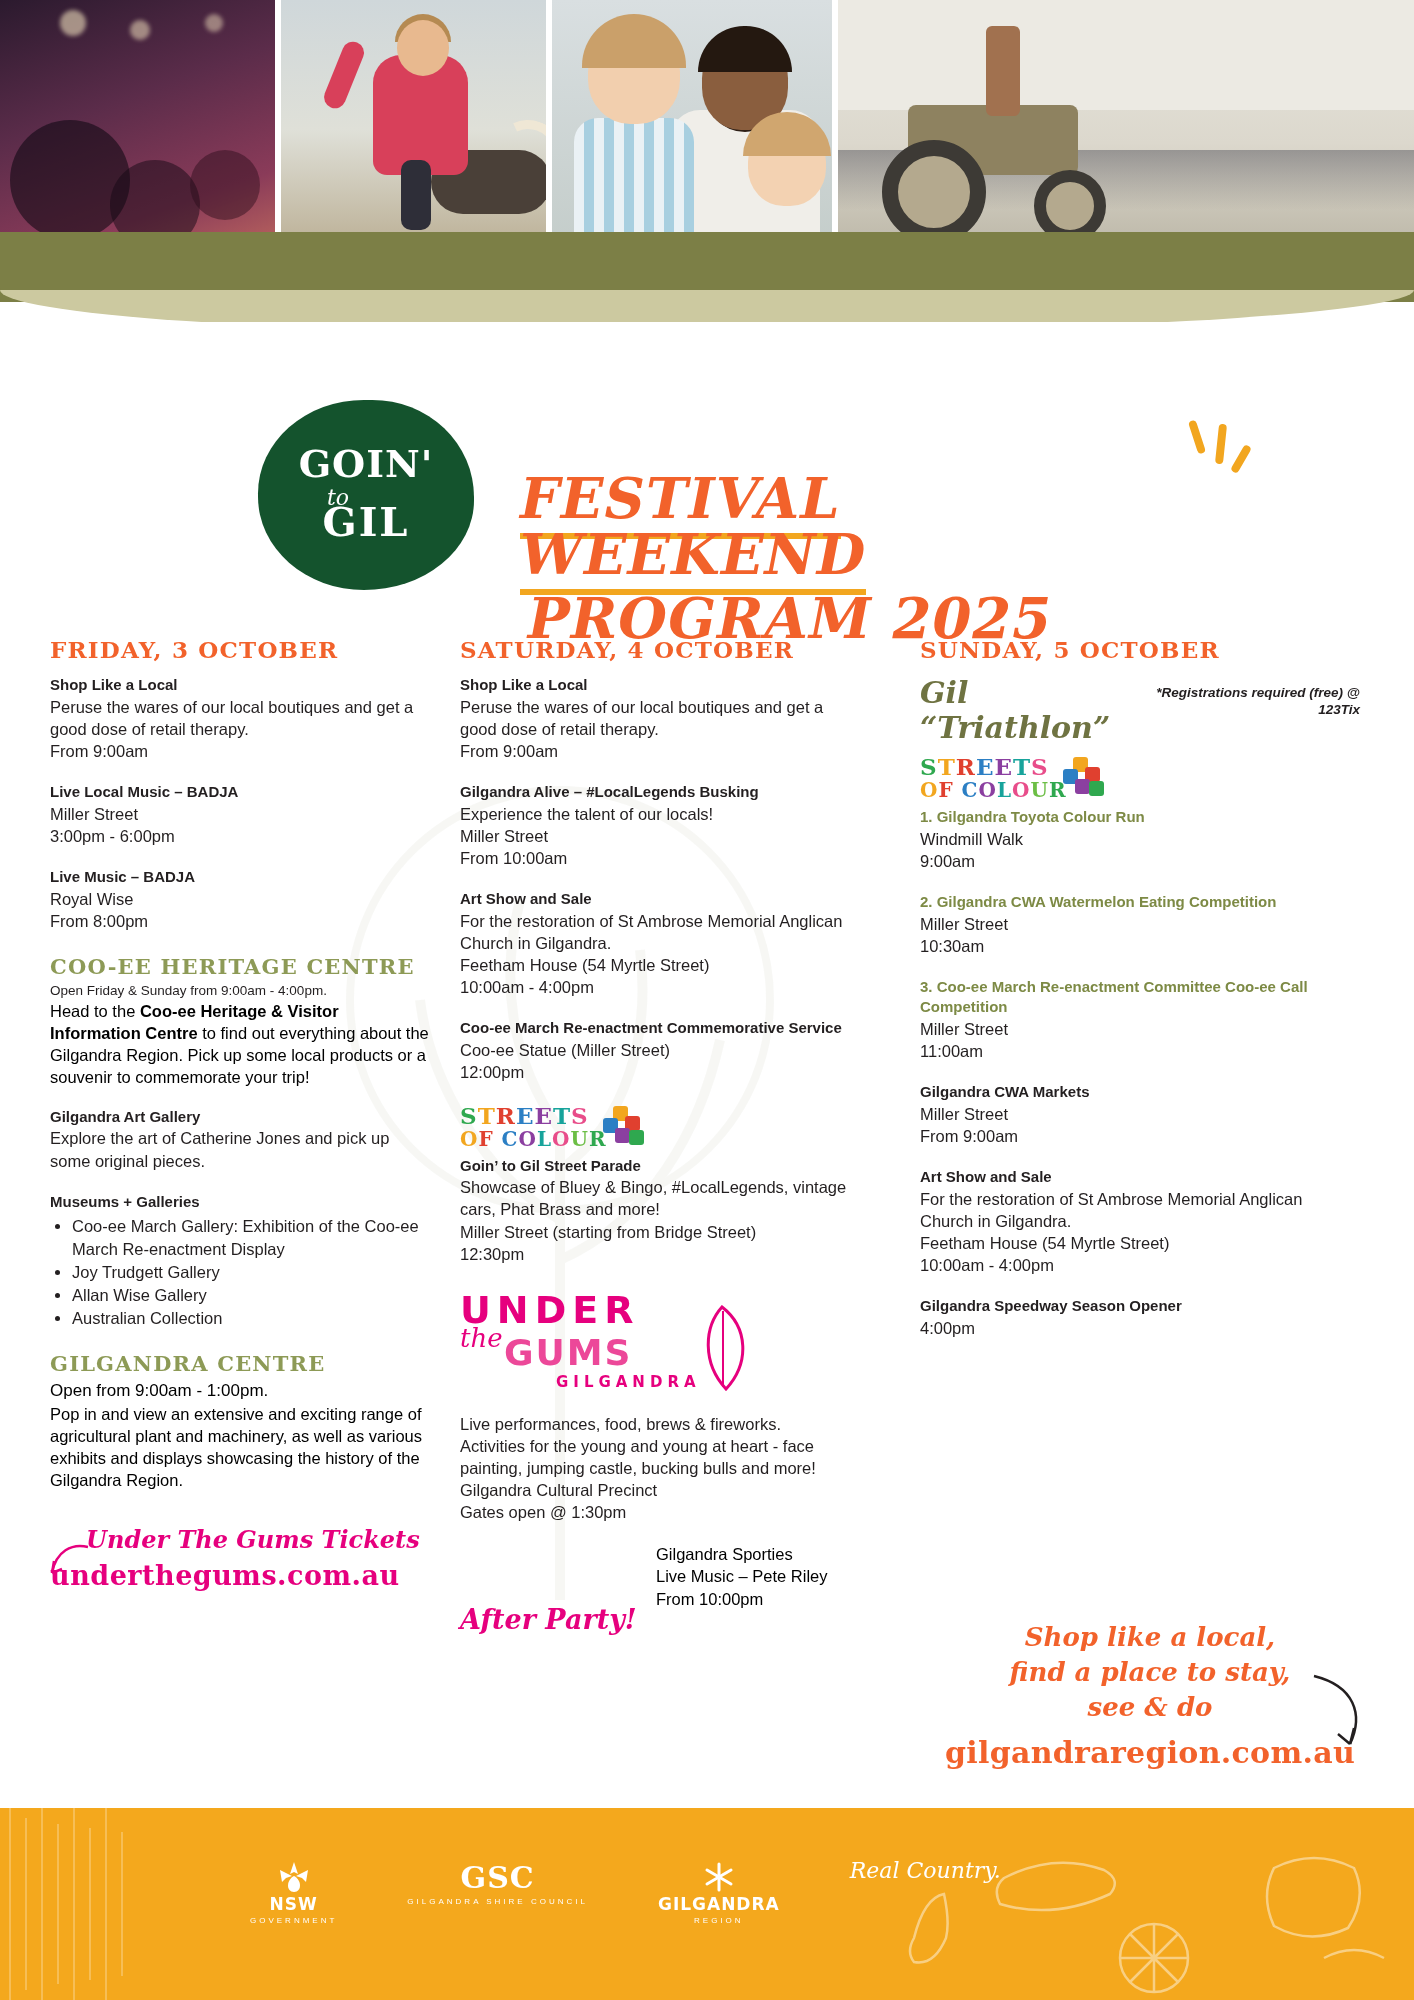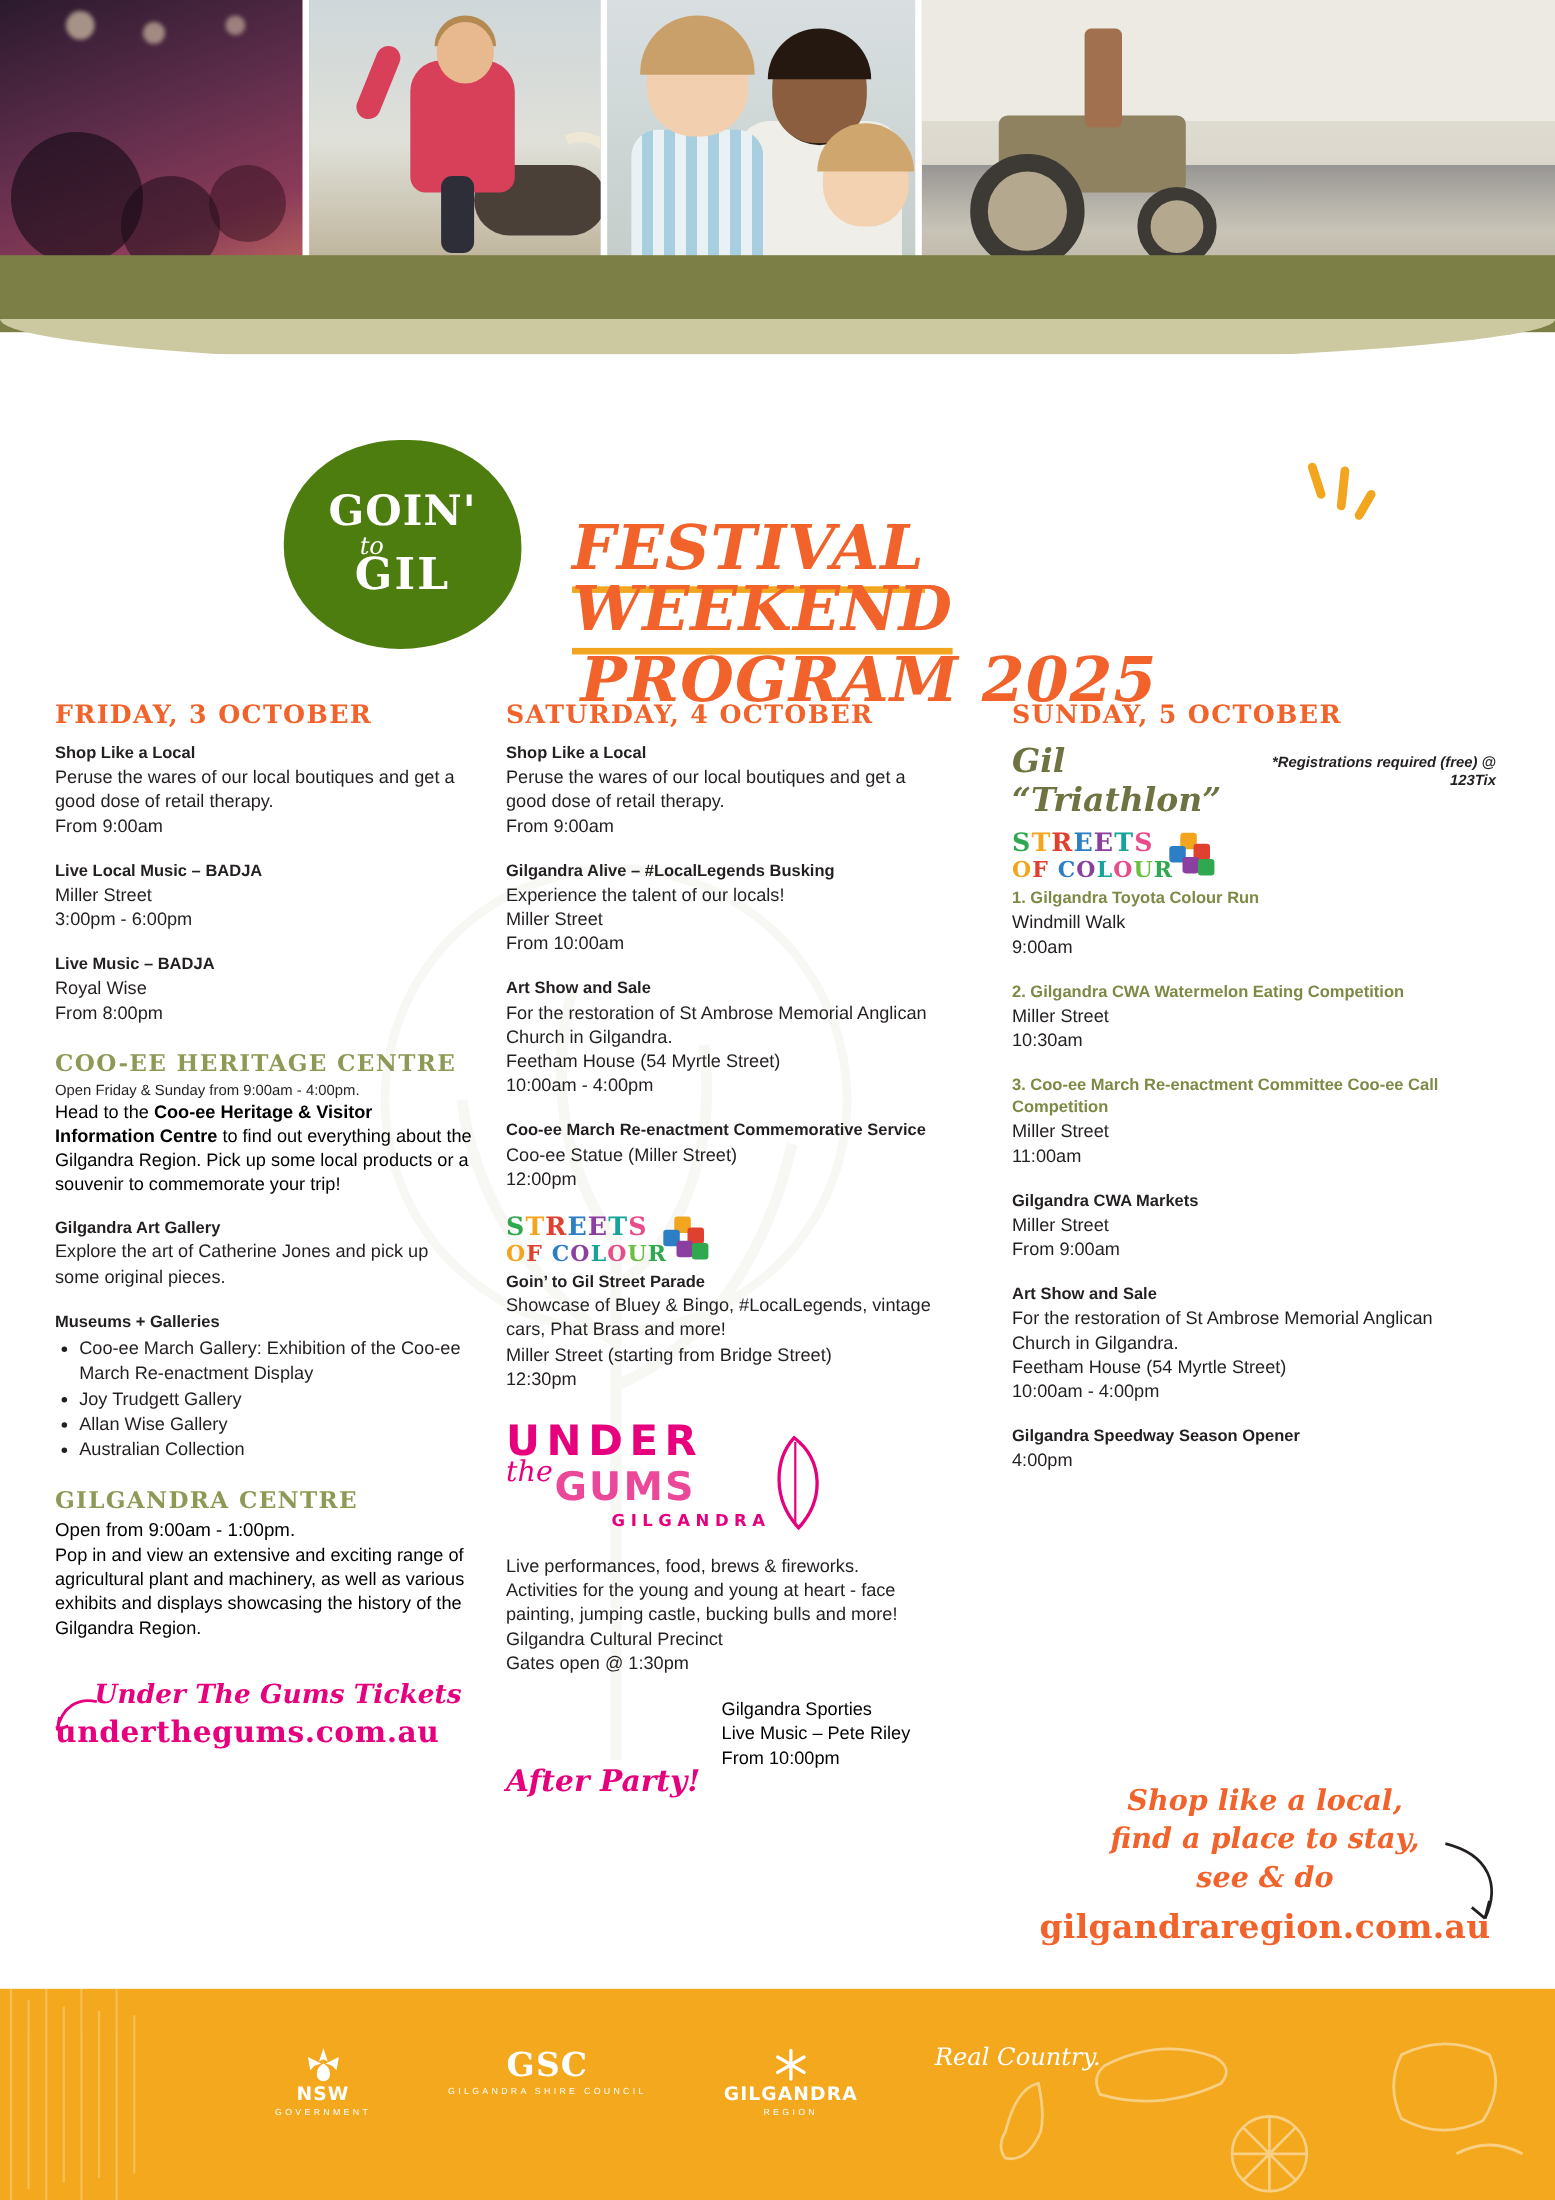--- a/index.html
+++ b/index.html
@@ -84,21 +84,21 @@
 
   
   .watermark{
     position:absolute; left:180px; top:700px; width:760px; height:900px;
     opacity:.05; pointer-events:none;
   }
 
   
   .logo-circle{
     position:absolute; left:258px; top:400px; width:216px; height:190px;
-    background:#4d7c0f; border-radius:50% 48% 52% 50%/50% 52% 48% 50%;
+    background:#14532d; border-radius:50% 48% 52% 50%/50% 52% 48% 50%;
     display:flex; flex-direction:column; align-items:center; justify-content:center;
     color:#fff;
   }
   .logo-goin{ font-family:"DejaVu Serif", serif; font-weight:bold; font-size:38px; letter-spacing:1px; line-height:1; }
   .logo-to{ font-family:"DejaVu Serif", serif; font-style:italic; font-size:22px; margin:2px 56px 0 0; }
   .logo-gil{ font-family:"DejaVu Serif", serif; font-weight:bold; font-size:40px; letter-spacing:2px; margin-top:-12px; }
 
   .title-wrap{ position:absolute; left:520px; top:470px; width:680px; }
   .title-1{
     font-family:"DejaVu Serif", serif; font-weight:bold; font-style:italic;

